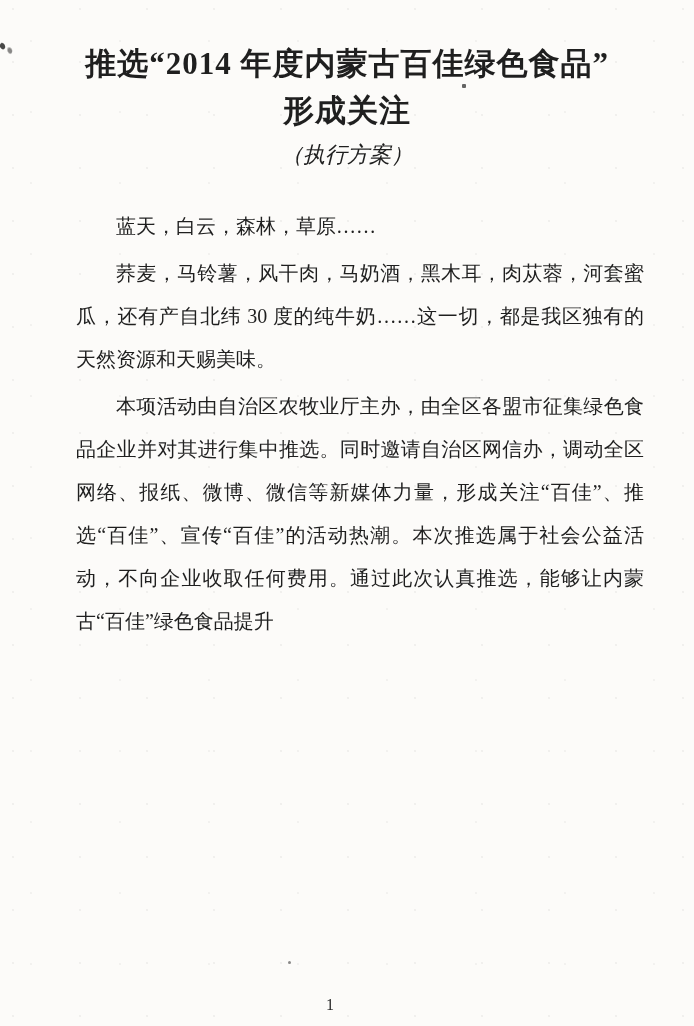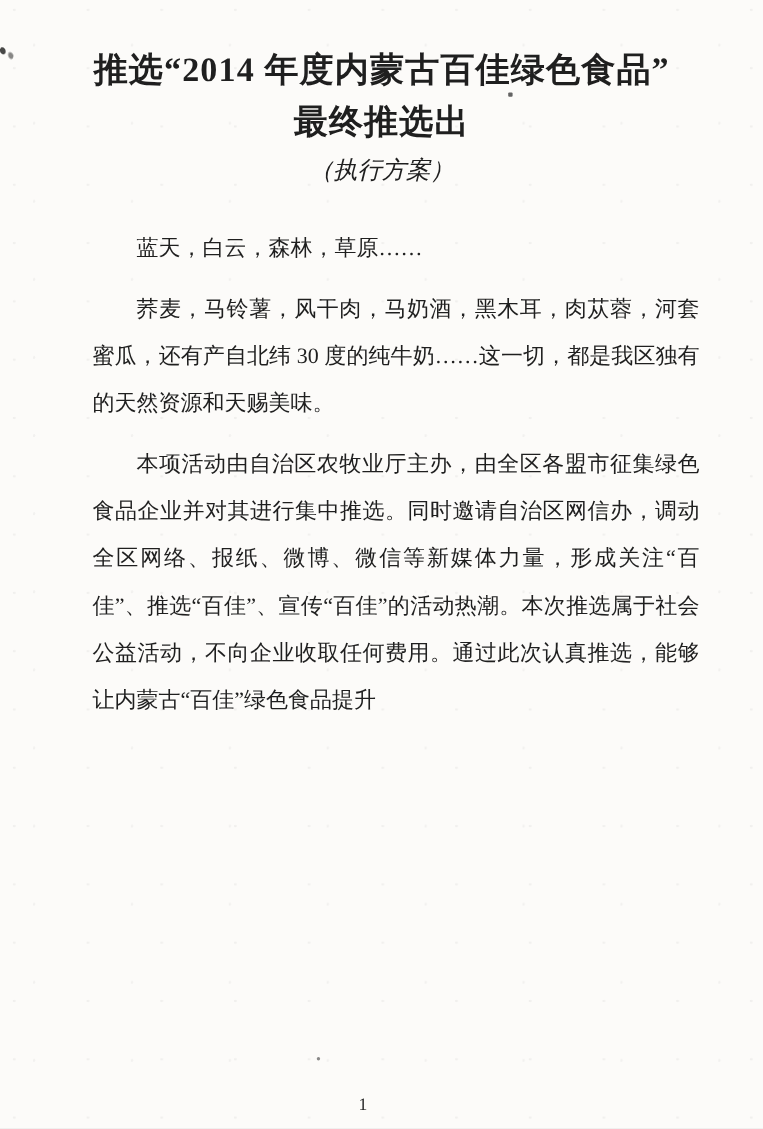--- a/index.html
+++ b/index.html
@@ -43,21 +43,21 @@
     font-style: italic;
   }
   .doc-body {
     margin: 36px 44px 0 72px;
     width: 576px;
     font-size: 20px;
     line-height: 43px;
     text-align: justify;
   }
   .doc-body p {
-    margin: 12px;
+    margin: 4px;
     text-indent: 2em;
   }
   .page-number {
     position: absolute;
     bottom: 12px;
     left: 0;
     width: 660px;
     text-align: center;
     font-size: 16px;
     color: #2a2a2a;
@@ -99,21 +99,21 @@
 <body>
 
 <div class="page">
 
   <div class="artifact artifact-corner"></div>
   <div class="artifact artifact-title-speck"></div>
   <div class="artifact artifact-footer-dot"></div>
 
   <div class="title-block">
     <span class="title-line">推选“2014 年度内蒙古百佳绿色食品”</span>
-    <span class="title-line">最终推选出</span>
+    <span class="title-line">形成关注</span>
   </div>
 
   <div class="subtitle">（执行方案）</div>
 
   <div class="doc-body">
     <p>蓝天，白云，森林，草原……</p>
     <p>荞麦，马铃薯，风干肉，马奶酒，黑木耳，肉苁蓉，河套蜜瓜，还有产自北纬 30 度的纯牛奶……这一切，都是我区独有的天然资源和天赐美味。</p>
     <p>本项活动由自治区农牧业厅主办，由全区各盟市征集绿色食品企业并对其进行集中推选。同时邀请自治区网信办，调动全区网络、报纸、微博、微信等新媒体力量，形成关注“百佳”、推选“百佳”、宣传“百佳”的活动热潮。本次推选属于社会公益活动，不向企业收取任何费用。通过此次认真推选，能够让内蒙古“百佳”绿色食品提升</p>
   </div>
 

